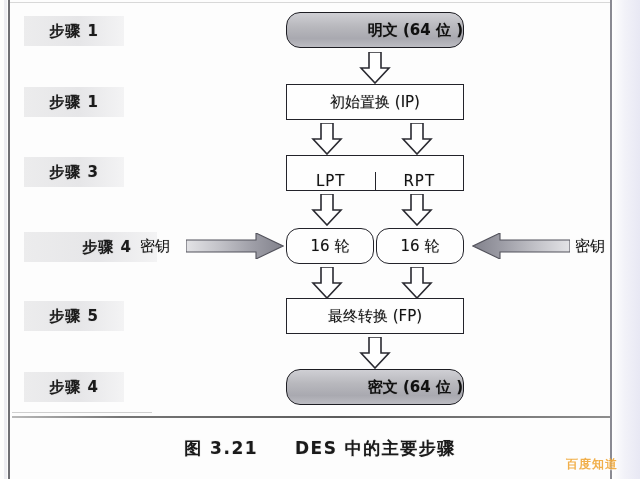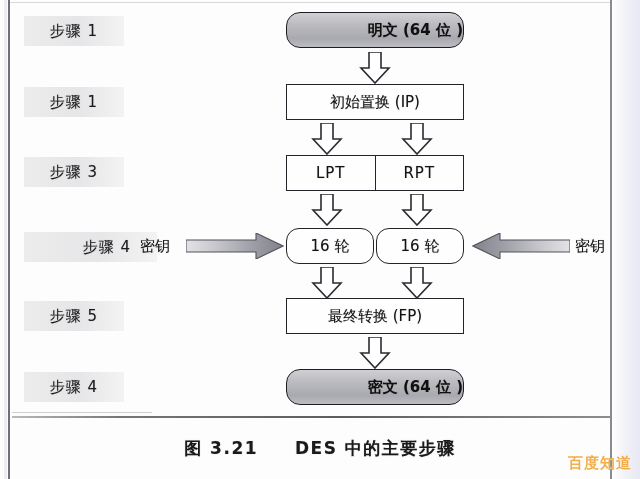--- a/index.html
+++ b/index.html
@@ -74,21 +74,21 @@
     width: 100px;
     height: 30px;
     background: linear-gradient(to right, #ececed 0%, #e6e6e8 55%, #f3f3f4 100%);
     color: #1b1b1b;
     font-size: 15px;
     letter-spacing: 1px;
     display: flex;
     align-items: center;
     justify-content: center;
     font-family: "DejaVu Sans", "Liberation Sans", sans-serif;
-    font-weight: 400;
+    font-weight: 700;
     text-shadow: 0 0 1px rgba(120,120,120,.55);
   }
 
   
   .node {
     position: absolute;
     box-sizing: border-box;
     display: flex;
     align-items: center;
     justify-content: center;
@@ -116,20 +116,21 @@
     justify-content: flex-end;
   }
 
   
   .split-box {
     position: absolute;
     box-sizing: border-box;
     border: 1.6px solid #23232a;
     background: #fefefe;
     display: flex;
+    align-items: flex-end;
   }
   .split-box > div {
     flex: 1;
     display: flex;
     align-items: center;
     justify-content: center;
     font-size: 15px;
     font-family: "DejaVu Sans", "Liberation Sans", sans-serif;
     color: #121212;
     letter-spacing: 1px;
@@ -167,22 +168,22 @@
     font-family: "DejaVu Sans", "Liberation Sans", sans-serif;
     font-weight: 600;
     letter-spacing: 1.5px;
     text-shadow: 0 0 1px rgba(120,120,120,.5);
   }
   .caption .cap-gap { display: inline-block; width: 22px; }
 
   
   .watermark {
     position: absolute;
-    right: 8px; bottom: 6px;
-    font-size: 15px;
+    right: 22px; bottom: 6px;
+    font-size: 12px;
     font-weight: 700;
     color: #f0a93c;
     opacity: .92;
     font-family: "DejaVu Sans", "Liberation Sans", sans-serif;
     letter-spacing: 1px;
     text-shadow: 0 1px 0 rgba(255,255,255,.6);
   }
 </style>
 </head>
 <body>

